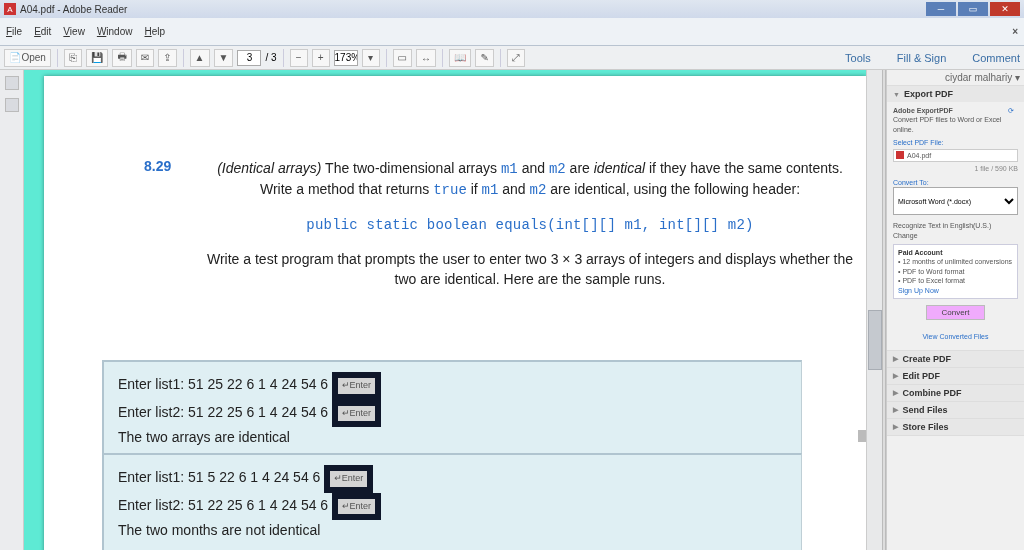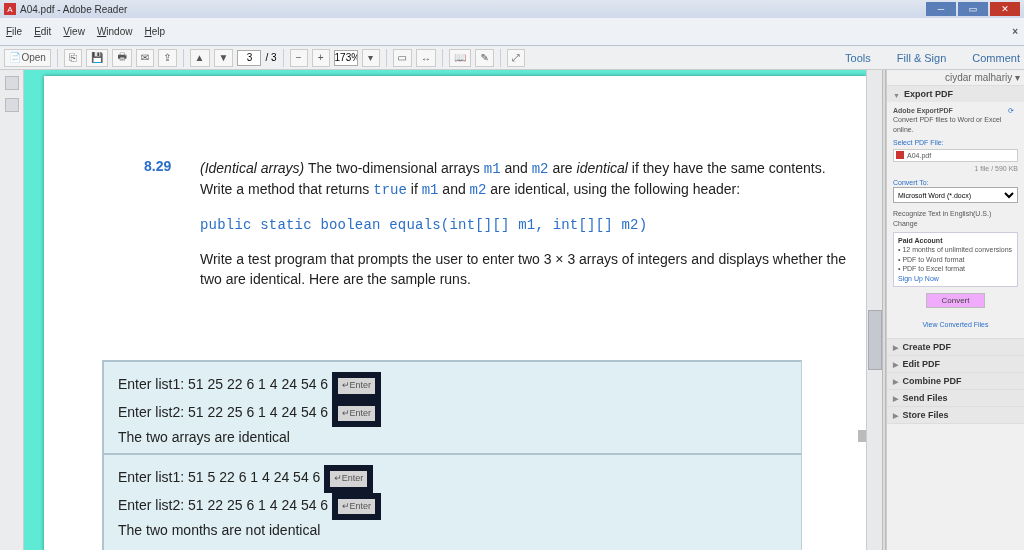--- a/index.html
+++ b/index.html
@@ -25,45 +25,45 @@
 .toolbar .right { margin-left: auto; display: flex; gap: 26px; }
 .rightlink { color: #3a6ea5; font-size: 11px; }
 
 .body { display: flex; height: calc(550px - 18px - 14px - 24px); }
 .leftrail { width: 24px; background: #ebecee; border-right: 1px solid #ccc; display: flex; flex-direction: column; align-items: center; padding-top: 6px; gap: 8px; }
 .leftrail div { width: 14px; height: 14px; background: #d9dbe0; border: 1px solid #bbb; }
 
 .docarea { flex: 1; background: #5eead4; display: flex; justify-content: flex-start; overflow: hidden; position: relative; }
 .page { width: 870px; height: 530px; background: #fff; box-shadow: 0 0 4px rgba(0,0,0,.4); margin: 6px 0 0 20px; position: relative; font-family: Georgia, "Times New Roman", serif; color: #222; }
 
-.sect { position: absolute; top: 82px; left: 156px; width: 660px; font-size: 14px; line-height: 1.45; }
+.sect { position: absolute; top: 82px; left: 156px; width: 660px; font-size: 14px; line-height: 1.45; text-align: center; }
 .num { position: absolute; top: 82px; left: 100px; font-weight: bold; color: #2a6fc9; font-size: 14px; }
 .code { font-family: "Courier New", monospace; color: #2a6fc9; }
 .kw { font-family: "Courier New", monospace; color: #2a6fc9; display: block; margin: 14px 0; font-size: 14px; letter-spacing: 0.2px; }
 
 .samplebox { background: #dfeff3; border: 1px solid #bfcfd6; border-left: 2px solid #b0c4cf; border-top: 2px solid #b0c4cf; padding: 10px 14px; margin-top: 14px; font-family: "Courier New", monospace; font-size: 14px; line-height: 1.5; color: #222; position: absolute; left: 58px; width: 700px; }
 .box1 { top: 270px; }
 .box2 { top: 363px; }
 .enterbtn { display: inline-block; background: #d4d4d4; border: 6px solid #0f172a; font-size: 9px; padding: 1px 4px; color: #555; font-family: sans-serif; vertical-align: 1px; }
 
 .scrolly { width: 16px; background: #e8e9ea; border-left: 1px solid #ccc; position: relative; }
 .scroll-thumb { position: absolute; top: 240px; width: 14px; height: 60px; background: #c5c9cf; left: 1px; border: 1px solid #a8adb4; }
 .nicky { position: absolute; right: 0; top: 360px; width: 8px; height: 12px; background: #bbb; }
 
 .sidepanel { width: 138px; background: #f0f0f0; border-left: 1px solid #ccc; font-size: 8px; color: #444; display: flex; flex-direction: column; }
 .sidepanel .sign { font-size: 10px; color: #666; text-align: right; padding: 2px 4px; border-bottom: 1px solid #ddd; }
 .panelsec { border-bottom: 1px solid #ddd; }
-.panelhead { background: #e7e7e7; padding: 3px 6px; font-size: 9px; font-weight: bold; color: #333; display: flex; align-items: flex-end; }
+.panelhead { background: #e7e7e7; padding: 3px 6px; font-size: 9px; font-weight: bold; color: #333; display: flex; align-items: center; }
 .panelhead .tri { margin-right: 4px; color: #888; font-size: 7px; }
 .panelbody { padding: 4px 6px; font-size: 7px; color: #555; line-height: 1.35; }
 .panelbody .lbl { color: #2a6fc9; font-size: 7px; margin-top: 4px; }
 .panelbody .docrow { display: flex; align-items: center; gap: 3px; background: #fff; border: 1px solid #ccc; padding: 1px 2px; margin-top: 1px; font-size: 7px; }
 .panelbody .docrow .di { width: 8px; height: 8px; background: #c33; }
 .panelbody .docinfo { text-align: right; font-size: 7px; color: #888; margin-top: 2px; }
-.selectbox { width: 100%; font-size: 7px; border: 1px solid #aaa; background: #fff; height: 16px; }
+.selectbox { width: 100%; font-size: 7px; border: 1px solid #aaa; background: #fff; height: 28px; }
 .convertbtn { display: block; margin: 6px auto 12px; padding: 2px 14px; background: #f0abfc; border: 1px solid #bbb; font-size: 8px; color: #444; }
 .vcf { text-align: center; font-size: 7px; color: #2a6fc9; margin-bottom: 4px; }
 .paidbox { background: #fff; border: 1px solid #ccd; padding: 3px 4px; margin: 4px 0 2px; font-size: 7px; color: #555; }
 .paidbox b { color: #333; }
 .paidbox .sup { color: #2a6fc9; }
 .reload { float: right; width: 10px; height: 10px; color: #2a6fc9; }
 
 .rightsep { width: 4px; background: #ddd; border-left: 1px solid #bbb; border-right: 1px solid #bbb; position: relative; }
 </style>
 </head>

